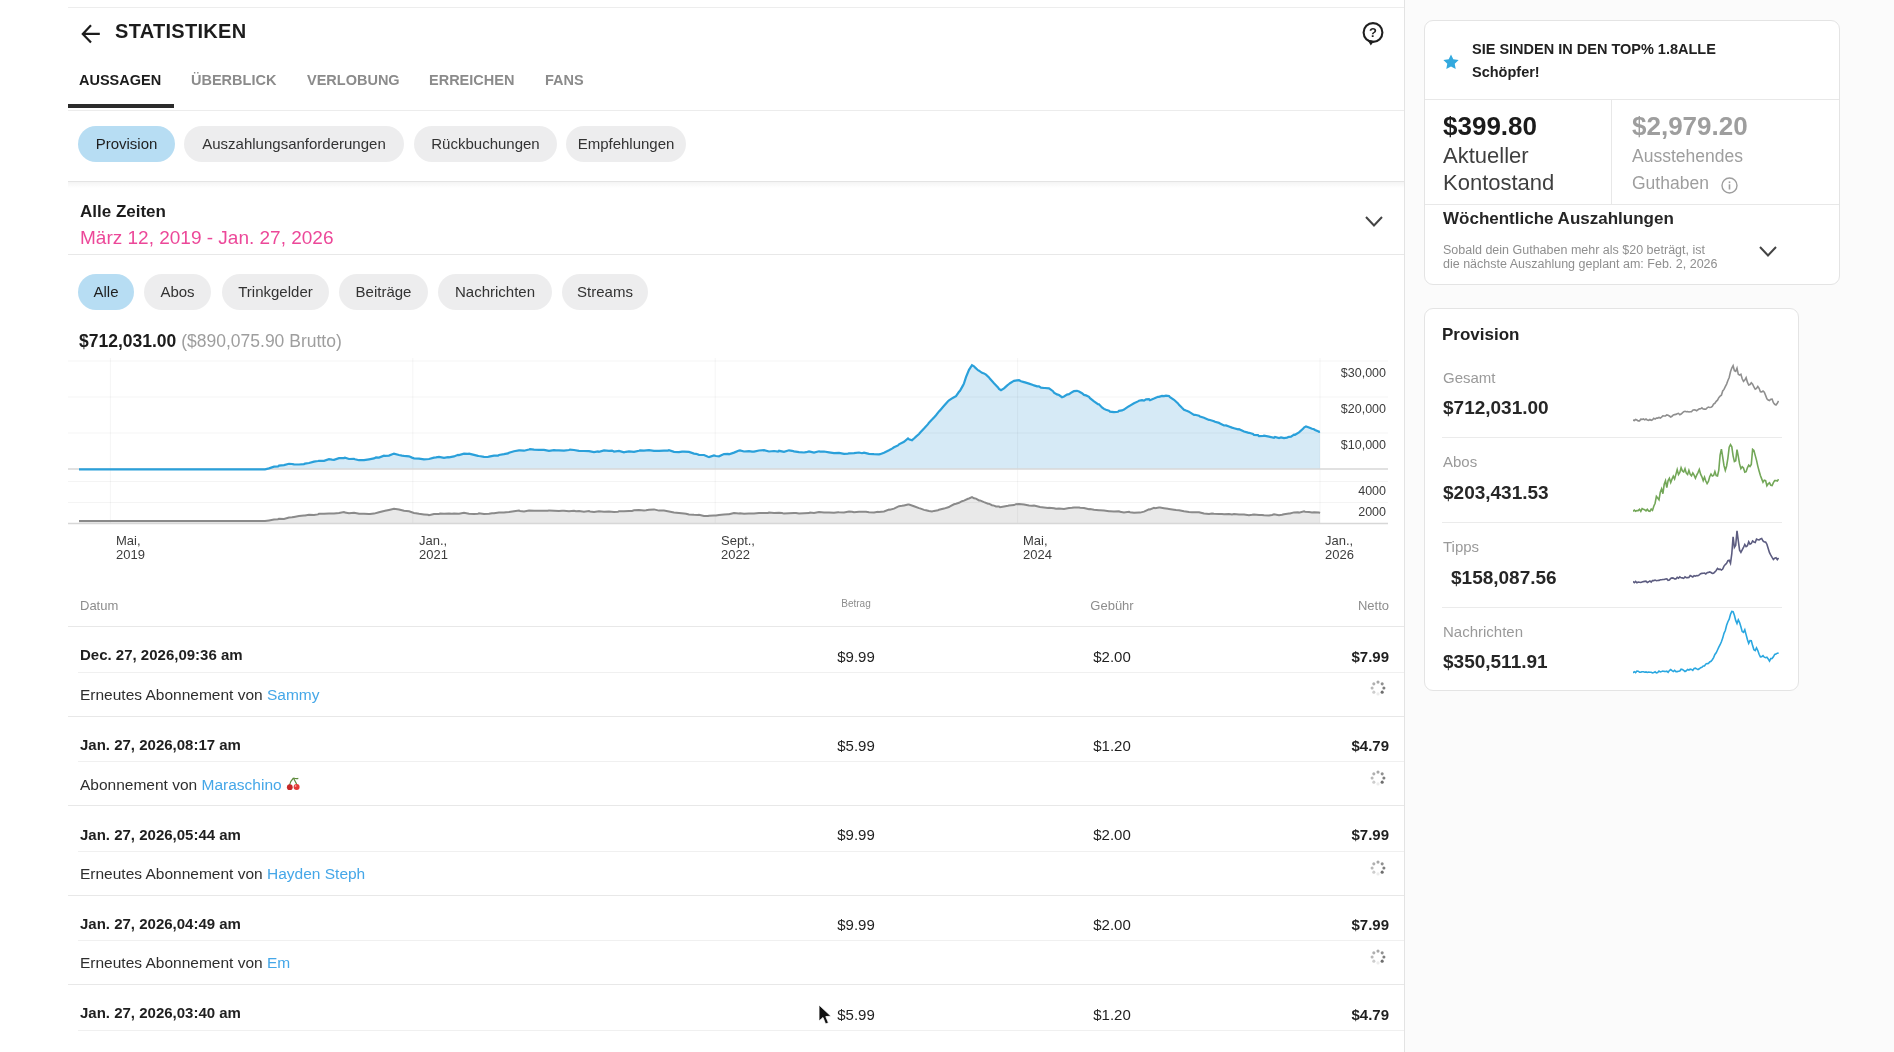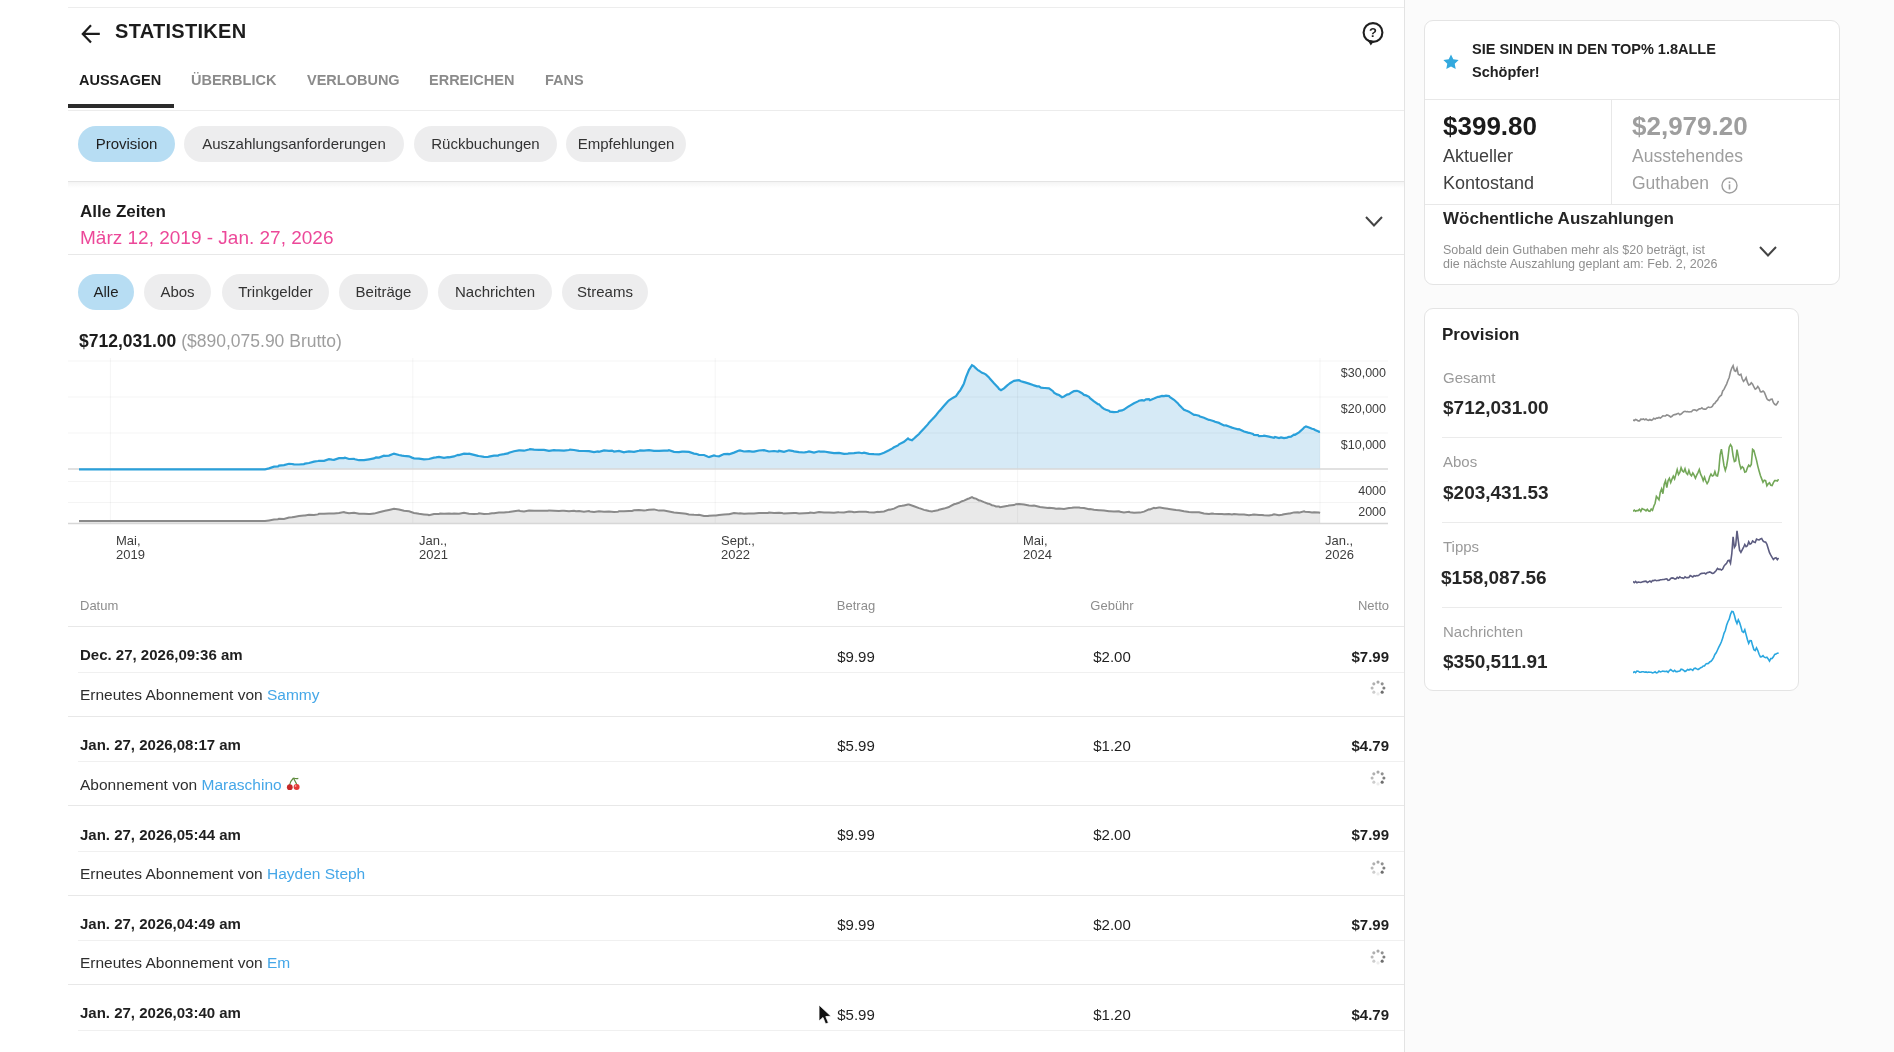--- a/index.html
+++ b/index.html
@@ -94,21 +94,21 @@
       <text x="1318" y="159.5">2000</text>
     </g>
   </svg>
   <div class="abs" style="left:116px;top:534px;font-size:13px;color:#3d3d3d;line-height:14px">Mai,<br>2019</div>
     <div class="abs" style="left:419px;top:534px;font-size:13px;color:#3d3d3d;line-height:14px">Jan.,<br>2021</div>
     <div class="abs" style="left:721px;top:534px;font-size:13px;color:#3d3d3d;line-height:14px">Sept.,<br>2022</div>
     <div class="abs" style="left:1023px;top:534px;font-size:13px;color:#3d3d3d;line-height:14px">Mai,<br>2024</div>
     <div class="abs" style="left:1325px;top:534px;font-size:13px;color:#3d3d3d;line-height:14px">Jan.,<br>2026</div>
 
   <div class="abs" style="left:80px;top:598px;font-size:13px;color:#8d8d8d">Datum</div>
-  <div class="abs" style="left:756px;top:598px;width:200px;text-align:center;font-size:13px;color:#8d8d8d">Betrag</div>
+  <div class="abs" style="left:756px;top:598px;width:200px;text-align:center;font-size:10px;color:#8d8d8d">Betrag</div>
   <div class="abs" style="left:1012px;top:598px;width:200px;text-align:center;font-size:13px;color:#8d8d8d">Gebühr</div>
   <div class="abs" style="left:1189px;top:598px;width:200px;text-align:right;font-size:13px;color:#8d8d8d">Netto</div>
   <div class="abs hline" style="left:68px;right:0;top:626px;background:#e8e8e8"></div>
 
   <div class="abs bold c14" style="left:80px;top:646px;font-size:15px">Dec. 27, 2026,09:36 am</div>
   <div class="abs c14" style="left:756px;top:648px;width:200px;text-align:center">$9.99</div>
   <div class="abs c14" style="left:1012px;top:648px;width:200px;text-align:center">$2.00</div>
   <div class="abs bold c14" style="left:1189px;top:648px;width:200px;text-align:right">$7.99</div>
   <div class="abs hline" style="left:78px;right:0;top:671.5px;background:#f0f0f0"></div>
   <div class="abs" style="left:80px;top:686px;font-size:15.5px;color:#2e2e2e">Erneutes Abonnement von <span class="lnk">Sammy</span></div>
@@ -193,21 +193,21 @@
 </div>
 
 <div class="side" style="left:1424px;top:20px;width:416px;height:265px">
   <svg class="abs" style="left:18px;top:33px" width="16" height="16" viewBox="0 0 18 18">
     <path d="M9 0.5 L11.6 6 L17.6 6.8 L13.2 11 L14.3 17 L9 14.1 L3.7 17 L4.8 11 L0.4 6.8 L6.4 6 Z" fill="#33a9de"></path>
   </svg>
   <div class="abs bold" style="left:47px;top:17px;font-size:14.5px;color:#212121;line-height:23px">SIE SINDEN IN DEN TOP% 1.8ALLE<br>Schöpfer!</div>
   <div class="abs hline" style="left:0;right:0;top:78px;background:#e8e8e8"></div>
   <div class="abs" style="left:186px;top:78px;width:1px;height:105px;background:#e8e8e8"></div>
   <div class="abs bold" style="left:18px;top:90px;font-size:26px;color:#1b1b1b">$399.80</div>
-  <div class="abs" style="left:18px;top:122px;font-size:18px;color:#3f3f3f;line-height:26.5px">Aktueller<br>Kontostand</div>
+  <div class="abs" style="left:18px;top:122px;font-size:22px;color:#3f3f3f;line-height:26.5px">Aktueller<br>Kontostand</div>
   <div class="abs bold" style="left:207px;top:90px;font-size:26px;color:#9e9e9e">$2,979.20</div>
   <div class="abs" style="left:207px;top:122px;font-size:17.5px;color:#9e9e9e;line-height:26.5px">Ausstehendes<br>Guthaben</div>
   <svg class="abs" style="left:296px;top:156px" width="17" height="17" viewBox="0 0 17 17">
     <circle cx="8.5" cy="8.5" r="7.5" fill="none" stroke="#9e9e9e" stroke-width="1.4"></circle>
     <rect x="7.7" y="7.3" width="1.6" height="5.2" fill="#9e9e9e"></rect>
     <rect x="7.7" y="4.4" width="1.6" height="1.7" fill="#9e9e9e"></rect>
   </svg>
   <div class="abs hline" style="left:0;right:0;top:183px;background:#e8e8e8"></div>
   <div class="abs" style="left:18px;top:188px;font-size:17px;font-weight:700;color:#262626">Wöchentliche Auszahlungen</div>
   <div class="abs" style="left:18px;top:222px;font-size:12.5px;color:#8f8f8f;line-height:14px">Sobald dein Guthaben mehr als $20 beträgt, ist<br>die nächste Auszahlung geplant am: Feb. 2, 2026</div>
@@ -218,21 +218,21 @@
 
 <div class="side" style="left:1424px;top:308px;width:375px;height:383px">
   <div class="abs bold" style="left:17px;top:16px;font-size:17px;color:#212121">Provision</div>
   <div class="abs glabel" style="left:18px;top:60px">Gesamt</div>
   <div class="abs gval" style="left:18px;top:88px">$712,031.00</div>
   <div class="abs hline" style="left:17px;right:16px;top:128px;background:#ebebeb"></div>
   <div class="abs glabel" style="left:18px;top:144px">Abos</div>
   <div class="abs gval" style="left:18px;top:173px">$203,431.53</div>
   <div class="abs hline" style="left:17px;right:16px;top:213px;background:#ebebeb"></div>
   <div class="abs glabel" style="left:18px;top:229px">Tipps</div>
-  <div class="abs gval" style="left:16px;top:258px">$158,087.56</div>
+  <div class="abs gval" style="left:26px;top:258px">$158,087.56</div>
   <div class="abs hline" style="left:17px;right:16px;top:298px;background:#ebebeb"></div>
   <div class="abs glabel" style="left:18px;top:314px">Nachrichten</div>
   <div class="abs gval" style="left:18px;top:342px">$350,511.91</div>
 </div>
 
   <svg class="abs" style="left:1633px;top:358px" width="146" height="78" viewBox="0 0 146 78">
     <polyline points="0.0,62.1 1.3,62.5 2.6,61.5 3.9,62.0 5.2,62.9 6.5,62.9 7.8,61.2 9.1,61.4 10.4,61.0 11.7,61.9 13.0,61.0 14.3,61.9 15.6,62.3 16.9,61.5 18.2,62.3 19.5,61.8 20.8,60.3 22.1,61.1 23.4,60.1 24.7,60.1 26.0,59.5 27.3,60.1 28.6,59.1 29.9,57.8 31.2,58.0 32.5,57.9 33.8,56.9 35.1,57.2 36.4,58.0 37.7,59.0 39.0,58.3 40.3,56.9 41.6,56.6 42.9,56.4 44.2,55.7 45.5,55.3 46.8,56.8 48.1,56.0 49.4,54.8 50.7,53.7 52.0,53.3 53.3,53.8 54.6,53.6 55.9,54.0 57.2,53.7 58.5,53.7 59.8,52.3 61.1,51.8 62.4,52.1 63.7,52.8 65.0,51.7 66.3,50.9 67.6,50.8 68.9,49.8 70.2,51.0 71.5,51.1 72.8,51.2 74.1,49.9 75.4,49.1 76.7,49.5 78.0,49.2 79.3,48.4 80.6,46.1 81.9,45.3 83.2,43.4 84.5,42.2 85.8,39.6 87.1,38.2 88.4,37.2 89.7,33.0 91.0,31.4 92.3,28.7 93.6,26.1 94.9,22.5 96.2,19.5 97.5,13.8 98.8,10.1 100.1,7.7 101.4,12.8 102.7,13.4 104.0,10.2 105.3,16.3 106.6,17.1 107.9,16.2 109.2,20.8 110.5,23.4 111.8,22.1 113.1,19.7 114.4,24.2 115.7,27.0 117.0,26.5 118.3,24.7 119.6,26.2 120.9,29.0 122.2,31.2 123.5,30.4 124.8,28.5 126.1,30.3 127.4,33.7 128.7,33.9 130.0,33.0 131.3,34.2 132.6,37.4 133.9,40.8 135.2,42.0 136.5,42.6 137.8,41.3 139.1,41.2 140.4,44.7 141.7,46.3 143.0,47.0 144.3,45.2 145.6,42.9" fill="none" stroke="#8f8f8f" stroke-width="1.6"></polyline>
   </svg>
   <svg class="abs" style="left:1633px;top:438px" width="146" height="80" viewBox="0 0 146 80">
     <polyline points="0.0,73.3 1.3,72.1 2.6,73.3 3.9,72.6 5.2,72.6 6.5,71.2 7.8,73.3 9.1,70.6 10.4,71.3 11.7,71.8 13.0,72.8 14.3,71.2 15.6,73.0 16.9,73.4 18.2,71.1 19.5,72.3 20.8,68.2 22.1,65.2 23.4,58.4 24.7,60.0 26.0,61.8 27.3,54.2 28.6,50.9 29.9,55.7 31.2,46.3 32.5,42.8 33.8,49.5 35.1,42.5 36.4,40.3 37.7,44.5 39.0,41.1 40.3,38.1 41.6,40.9 42.9,36.4 44.2,31.6 45.5,36.6 46.8,34.5 48.1,29.7 49.4,32.9 50.7,34.0 52.0,30.7 53.3,35.2 54.6,36.5 55.9,32.3 57.2,36.3 58.5,37.8 59.8,35.0 61.1,37.2 62.4,40.2 63.7,37.1 65.0,34.6 66.3,31.5 67.6,36.2 68.9,38.8 70.2,42.6 71.5,39.1 72.8,43.0 74.1,45.6 75.4,43.4 76.7,38.7 78.0,36.1 79.3,38.0 80.6,37.4 81.9,33.6 83.2,37.6 84.5,38.0 85.8,32.1 87.1,17.2 88.4,11.1 89.7,19.2 91.0,27.7 92.3,32.4 93.6,28.0 94.9,20.1 96.2,9.2 97.5,6.6 98.8,8.8 100.1,17.8 101.4,23.6 102.7,22.8 104.0,11.7 105.3,18.4 106.6,25.9 107.9,30.6 109.2,28.8 110.5,30.0 111.8,34.2 113.1,33.7 114.4,29.8 115.7,27.1 117.0,28.5 118.3,26.4 119.6,11.4 120.9,12.5 122.2,17.4 123.5,22.1 124.8,28.1 126.1,33.0 127.4,37.5 128.7,40.9 130.0,44.3 131.3,42.2 132.6,42.6 133.9,47.8 135.2,45.9 136.5,44.8 137.8,47.2 139.1,47.5 140.4,44.7 141.7,42.5 143.0,42.6 144.3,43.0 145.6,41.3" fill="none" stroke="#73a758" stroke-width="1.6"></polyline>

